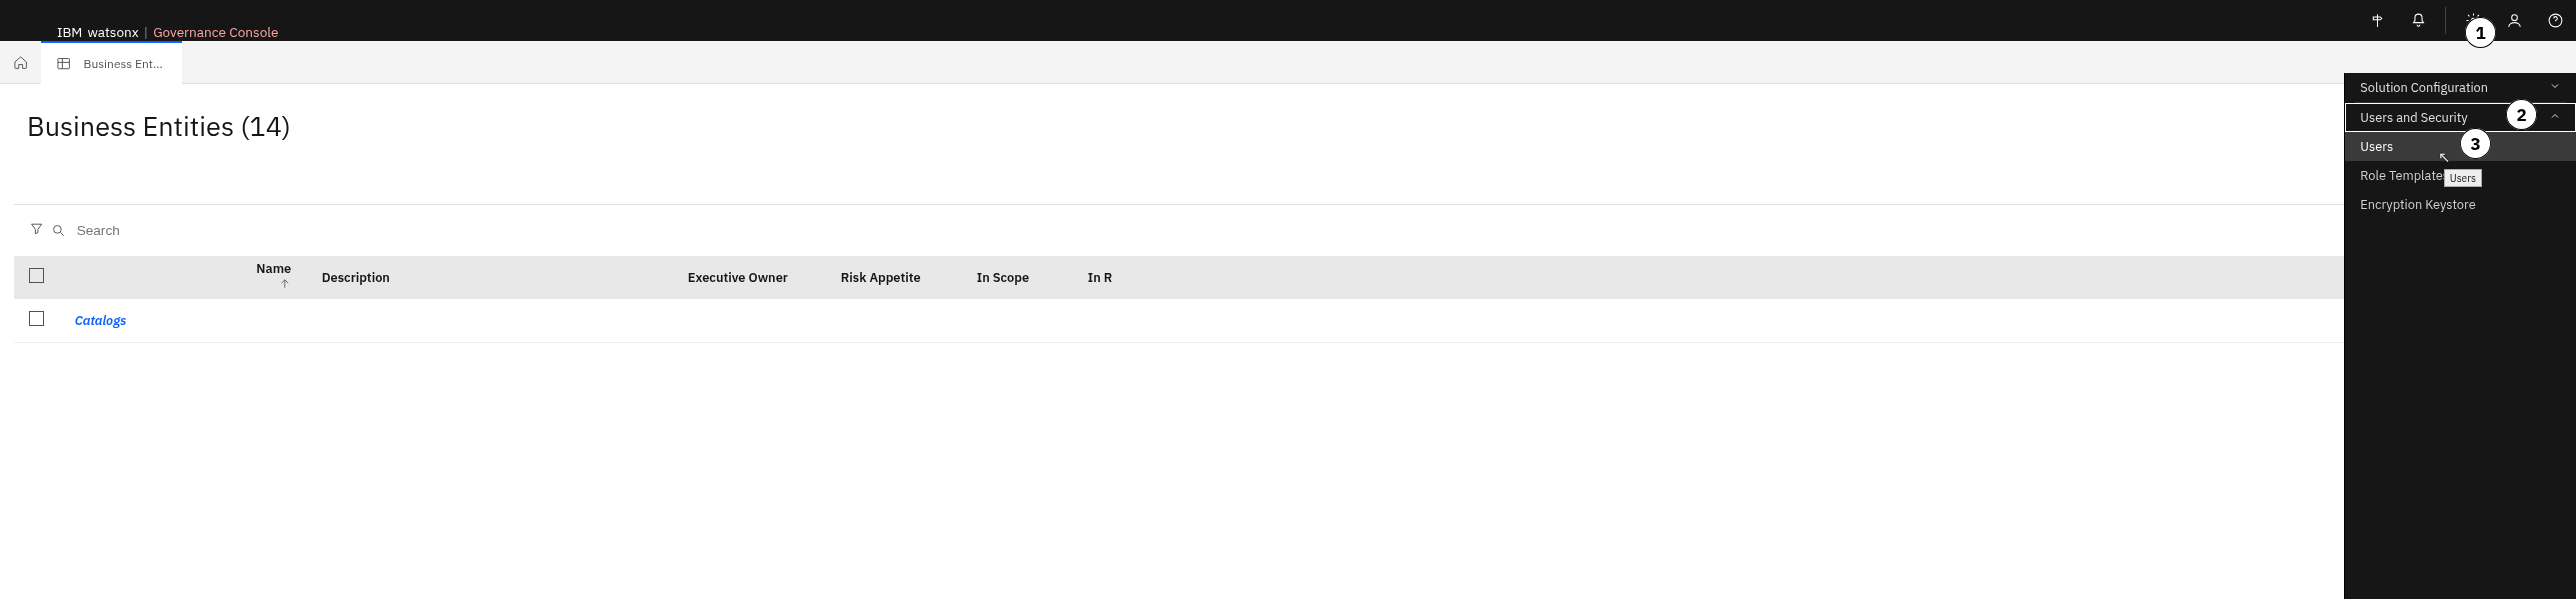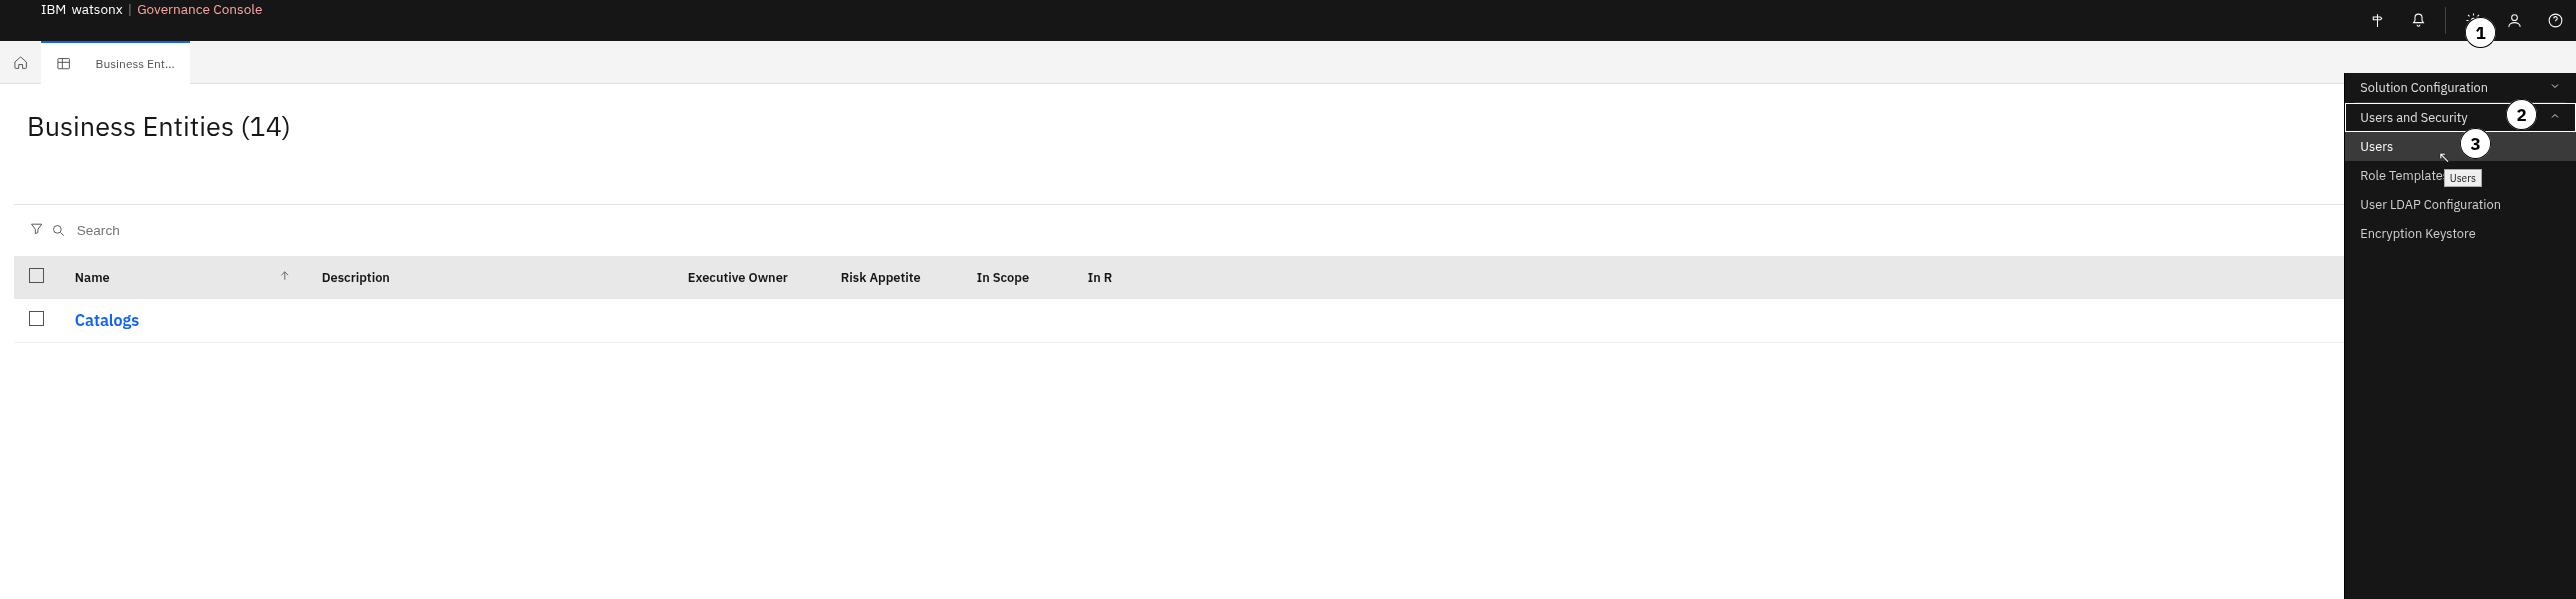--- a/index.html
+++ b/index.html
@@ -1,60 +1,60 @@
 <!DOCTYPE html>
 <html style="font-size:13.6px"><head>
 <meta charset="utf-8">
 <style>
   * { box-sizing: border-box; margin: 0; padding: 0; }
   html, body { width: 2576px; height: 600px; font-family: "IBM Plex Sans", Arial, sans-serif; background: #fff; color: #161616; overflow: hidden; }
   body { transform-origin: top left; }
 
   
-  .header { position: relative; width: 100%; height: 41px; background: #161616; color: #fff; display: flex; align-items: flex-start; }
+  .header { position: relative; width: 100%; height: 41px; background: #161616; color: #fff; display: flex; align-items: flex-end; padding-left: 16px; }
   .header .hamburger { width: 41px; height: 41px; display:flex; align-items:center; justify-content:center; }
   .header .brand { font-size: 13.6px; display:flex; gap:5.1px; align-items:center; }
   .header .brand .ibm { font-weight: 400; }
   .header .brand .prod { font-weight: 400; }
   .header .brand .sep { color: #888; }
   .header .brand .sub { color: #fca5a5; font-weight: 400; }
   .header .right-icons { margin-left:auto; height:41px; display:flex; align-items:center; }
   .header .divider { width:0.9px; height:27px; background:#444; margin:0 6.8px; }
   .hicon { width:41px; height:41px; display:flex; align-items:center; justify-content:center; }
   .hicon svg { width:17px; height:17px; stroke:#fff; fill:none; }
 
   
   .tabstrip { position:relative; width:100%; height:43px; background:#f4f4f4; border-bottom:0.9px solid #e0e0e0; display:flex; }
   .home-tab { width:41px; height:43px; display:flex; align-items:center; justify-content:center; }
   .home-tab svg { width:15.3px; height:15.3px; stroke:#525252; fill:none; }
-  .page-tab { height:43px; background:#fff; display:flex; align-items:center; gap:24px; padding:0 15.3px; min-width:141px; border-top:2.6px solid #0f62fe; }
+  .page-tab { height:43px; background:#fff; display:flex; align-items:center; gap:12px; padding:0 15.3px; min-width:141px; border-top:2.6px solid #0f62fe; }
   .page-tab svg.tabicon { width:15.3px; height:15.3px; stroke:#525252; fill:none; }
   .page-tab .label { font-size:12px; color:#525252; }
 
   
   .page { position:relative; }
   .title { font-size:27px; font-weight:400; padding:24px 0 0 27px; }
 
   .grid-wrap { margin:61px 13.6px 0 13.6px; border-top:0.9px solid #e0e0e0; }
   .toolbar { height:51px; display:flex; align-items:center; padding:0 15.3px; gap:7px; background:#fff; }
   .filter-icon svg { width:15.3px; height:15.3px; stroke:#525252; fill:none; }
   .searchbox { display:flex; align-items:center; gap:10.2px; flex:1; }
   .searchbox svg { width:15.3px; height:15.3px; stroke:#525252; fill:none; }
   .searchbox input { border:none; outline:none; font-size:13.6px; color:#525252; background:transparent; width:256px; }
   .active-wrap { display:flex; align-items:center; gap:8.5px; }
   .chk { width:15.3px; height:15.3px; border:0.9px solid #161616; display:flex; align-items:center; justify-content:center; background:#161616; color:#fff; font-size:12px; }
 
   table.grid { width:100%; border-collapse:collapse; }
   table.grid th { background:#e8e8e8; text-align:left; font-size:12.8px; font-weight:600; height:43px; padding:0 15.3px; color:#161616; }
-  table.grid td { height:43px; padding:0 15.3px; font-size:16px; border-bottom:0.9px solid #f0f0f0; }
+  table.grid td { height:43px; padding:0 15.3px; font-size:13px; border-bottom:0.9px solid #f0f0f0;font-style:italic; }
   .rowchk { width:15.3px; height:15.3px; border:0.9px solid #525252; display:inline-block; }
   .sort-arrow { display:inline-block; margin-left:auto; }
   .sort-arrow svg { width:13.6px; height:13.6px; stroke:#525252; fill:none; }
   .link { color:#0f62fe; font-weight:600; }
-  .th-name { display:flex; align-items:flex-end; }
+  .th-name { display:flex; align-items:flex-end;flex-direction:column; }
   .th-name .spacer { flex:1; }
 
   
   .panel { position:absolute; top:41px; right:0; width:232px; height:559px; background:#161616; color:#e0e0e0; font-size:12.8px; border-left:0.9px solid #000;margin-top:32px; }
   .panel-row { height:29px; display:flex; align-items:center; padding:0 15.3px; justify-content:space-between; }
   .panel-sep { height:0.9px; background:#333; margin:0 10.2px; }
   .panel-group-title { color:#e0e0e0; }
   .panel-row.selected { outline:1.7px solid #fff; outline-offset:-1.7px; background:#161616; }
   .panel-sub { padding-left:15.3px; height:29px; display:flex; align-items:center; color:#d0d0d0; }
   .panel-sub.hover { background:#3a3a3a; color:#fff; }
@@ -205,23 +205,20 @@
           <path d="M6 15l6-6 6 6" stroke-width="2"></path>
         </svg></span>
   </div>
   <div class="panel-sub hover">
       <span>Users</span>
     </div>
   <div class="panel-sub">
       <span>Role Templates</span>
     </div>
   <div class="panel-sub">
-      <span>User LDAP Configuration</span>
-    </div>
-  <div class="panel-sub">
       <span>Encryption Keystore</span>
     </div>
 </div>
 
 <div class="badge" style="top:17px; right:80px;">1</div>
 <div class="badge" style="top:99px; right:39px;">2</div>
 <div class="badge" style="top:128px; right:85px;">3</div>
 
 <div class="tooltip" style="top:169px; right:94px;">Users</div>
 <div class="cursor" style="top:147px; right:126px;">↖</div>

